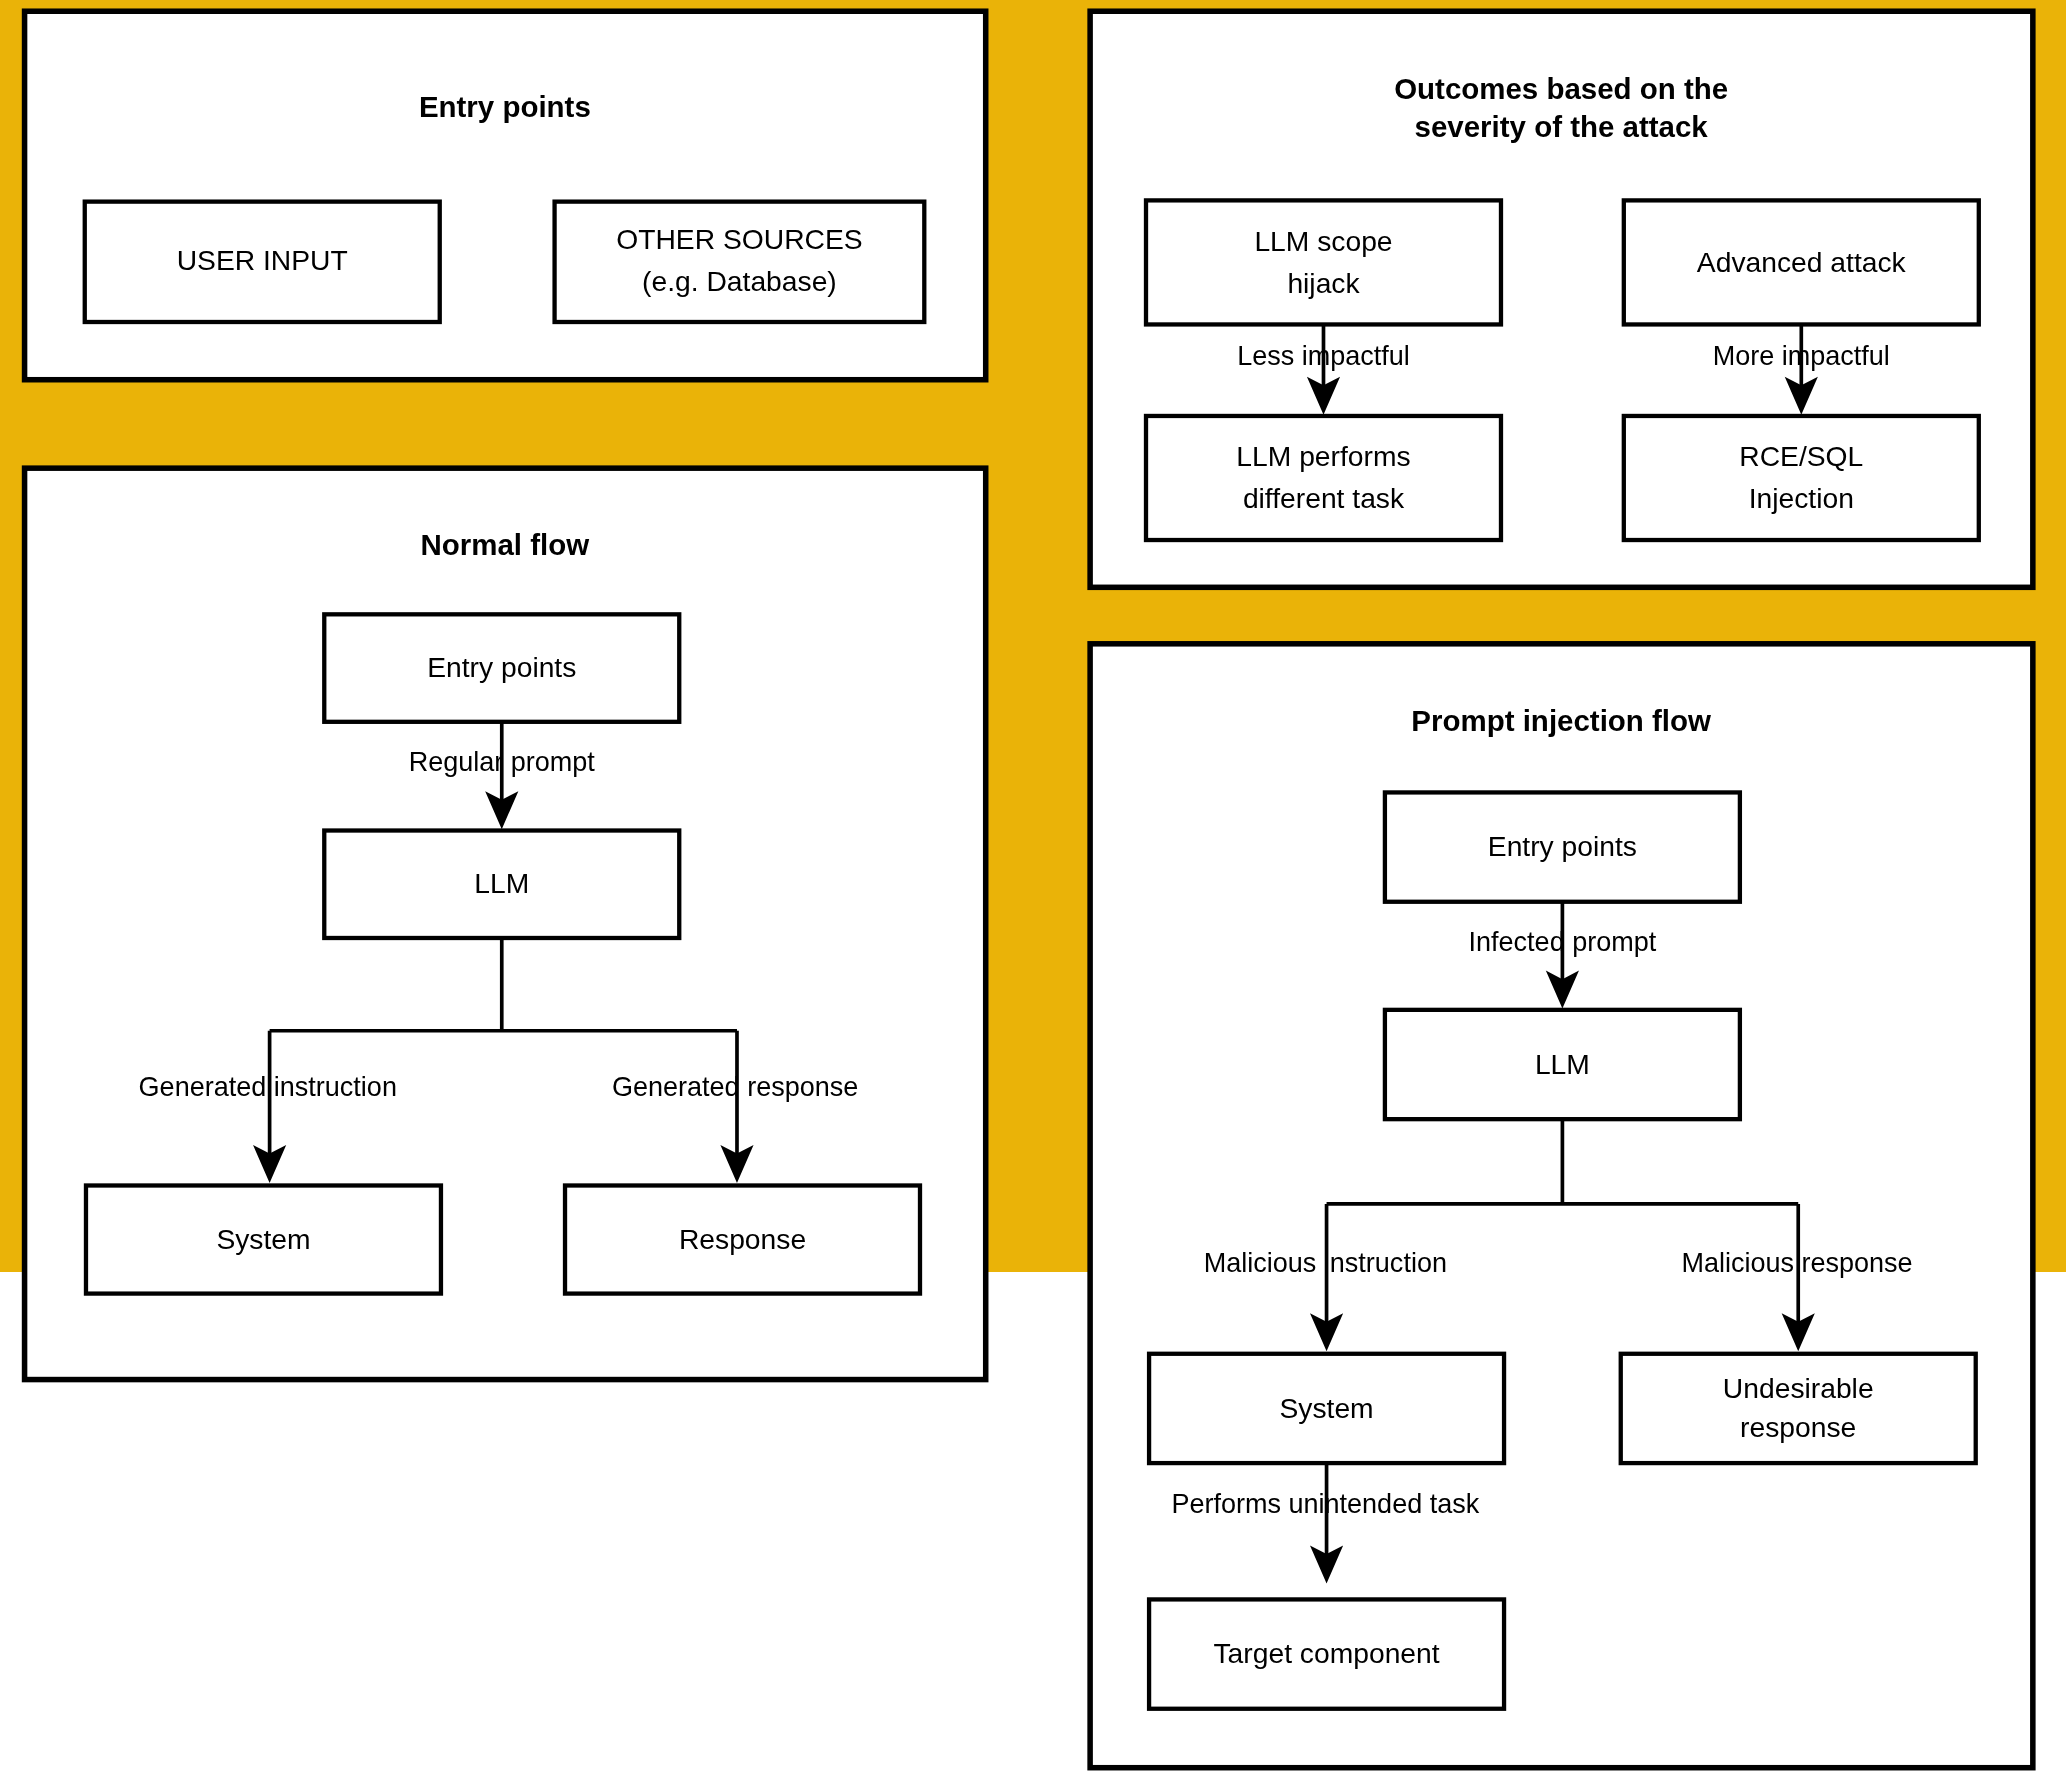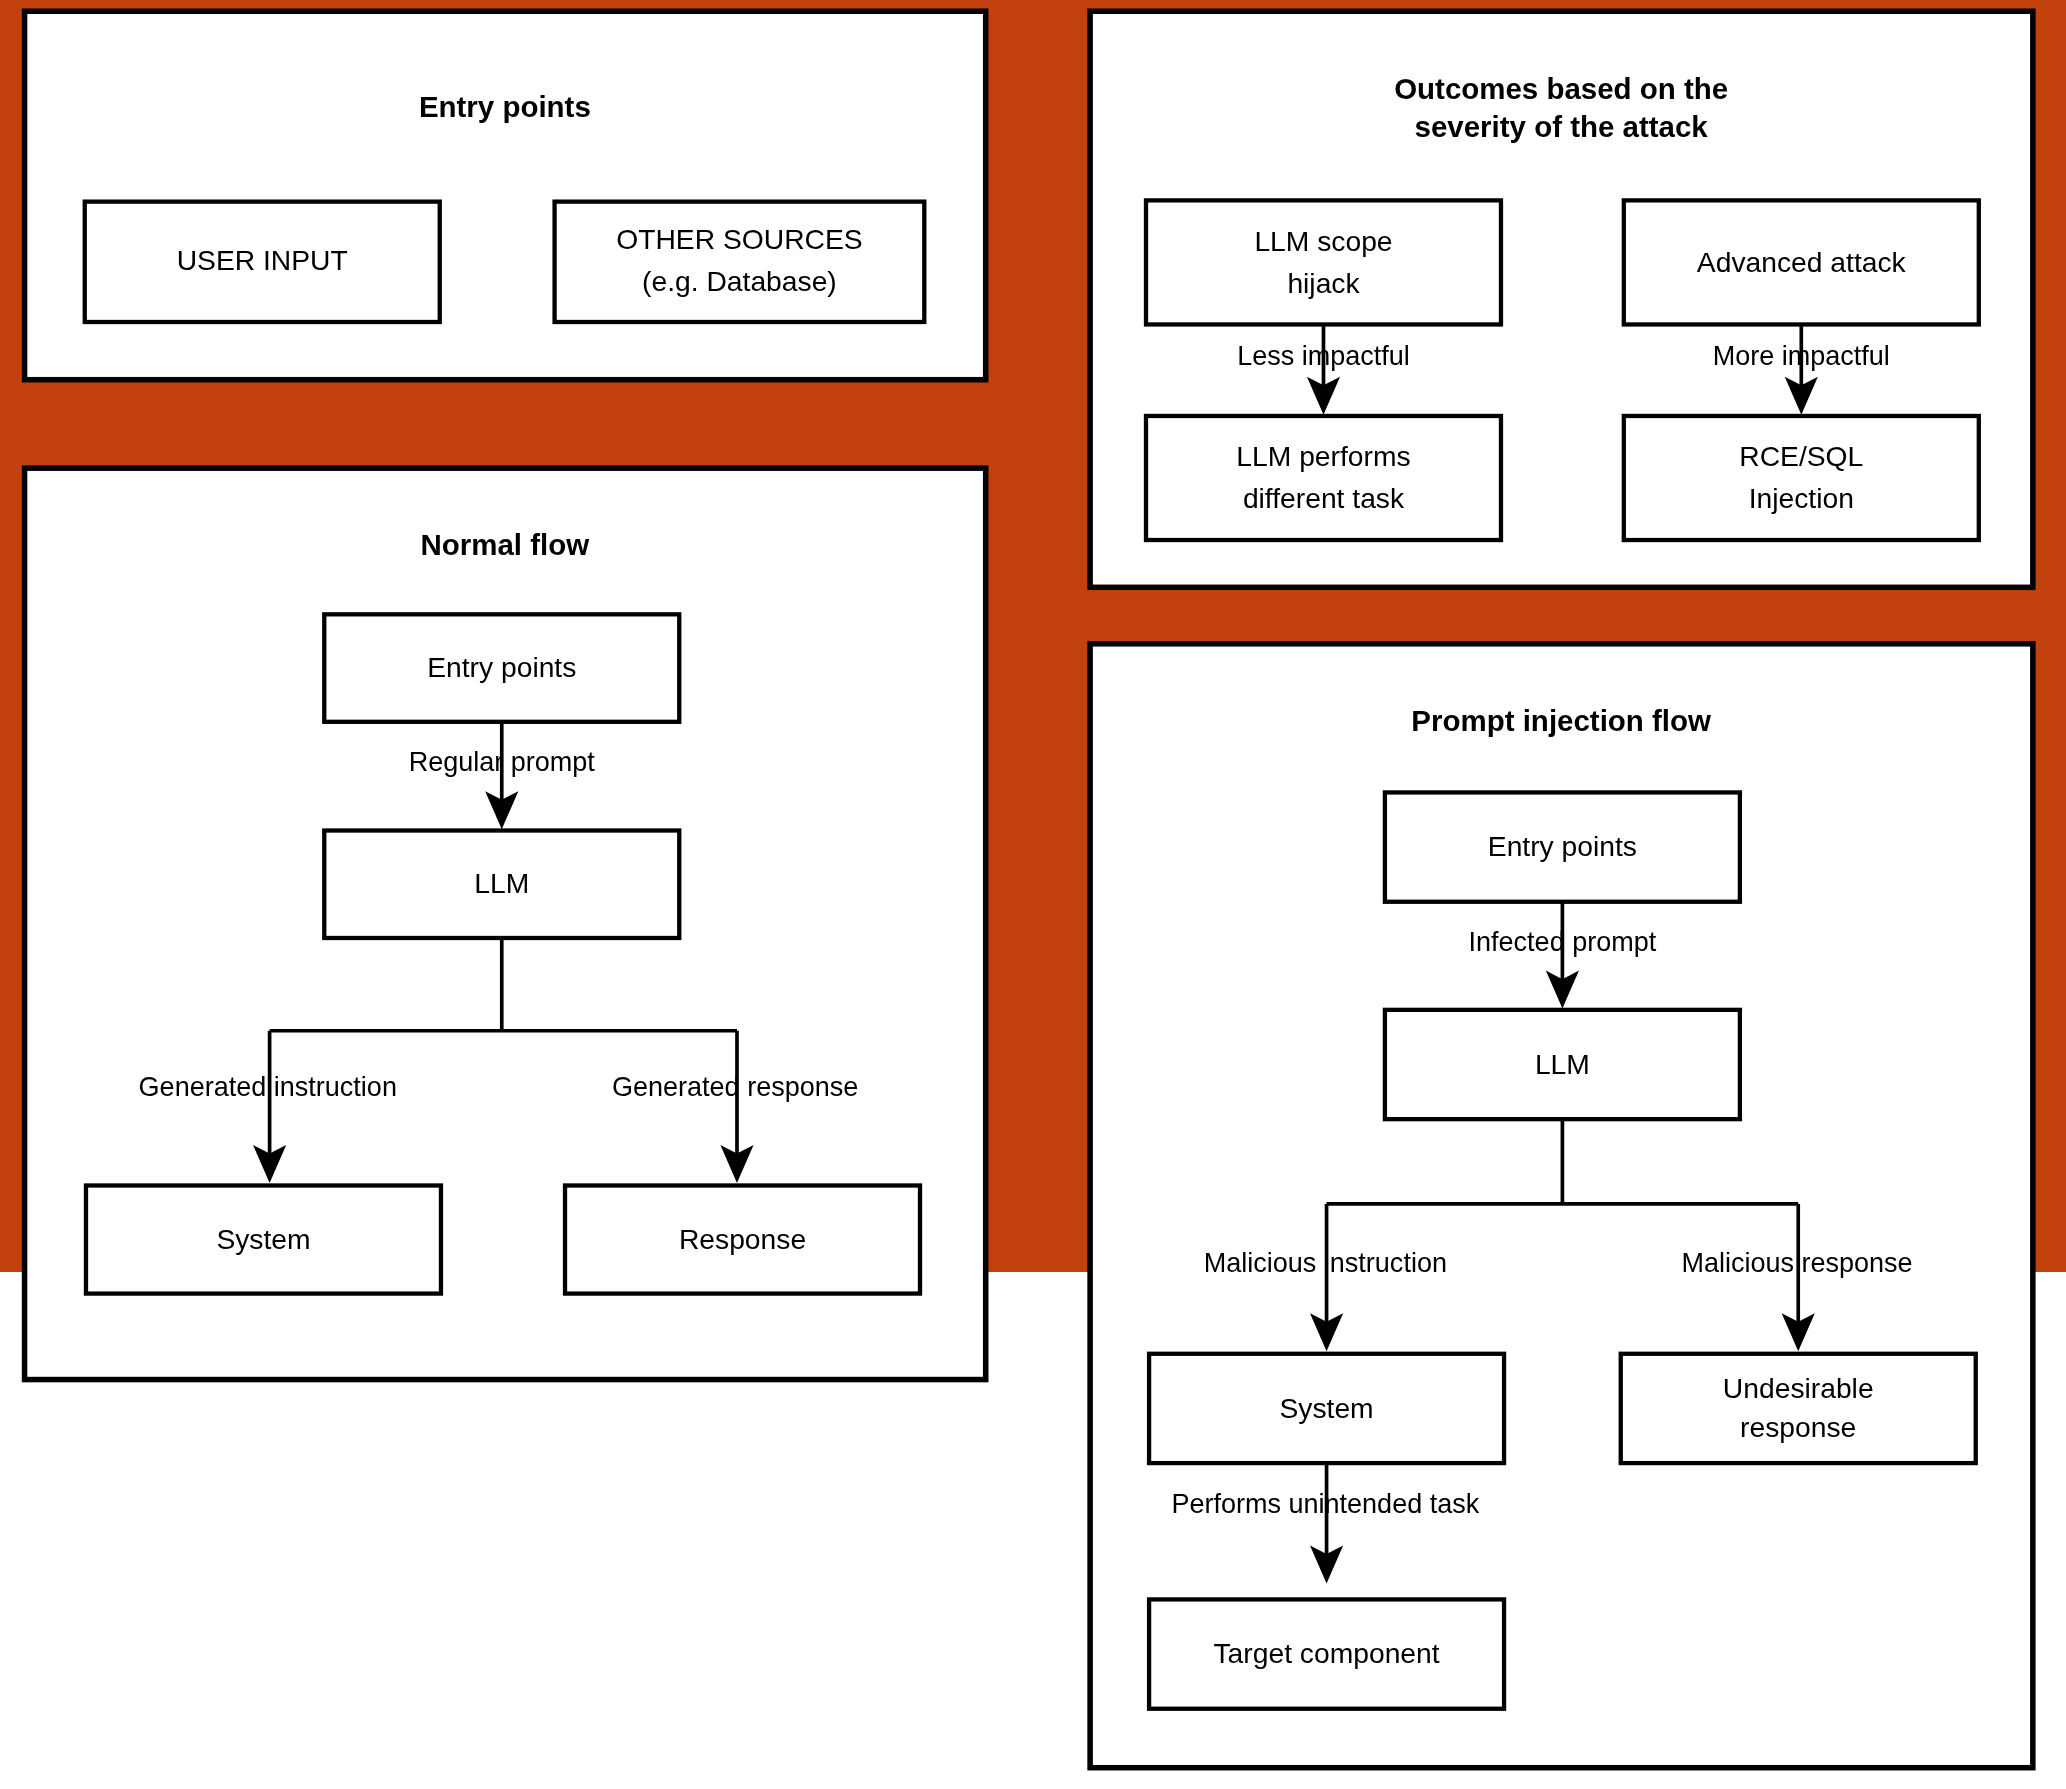--- a/index.html
+++ b/index.html
@@ -11,21 +11,21 @@
     width: 2066px;
     height: 1790px;
     font-family: "Liberation Sans", sans-serif;
     color: #000000;
     overflow: hidden;
   }
   #canvas {
     position: relative;
     width: 2066px;
     height: 1272px;
-    background: #c2410c;
+    background: #eab308;
   }
   svg.diagram {
     position: absolute;
     top: 0;
     left: 0;
     width: 2066px;
     height: 1790px;
   }
   .panel-rect {
     fill: #ffffff;

